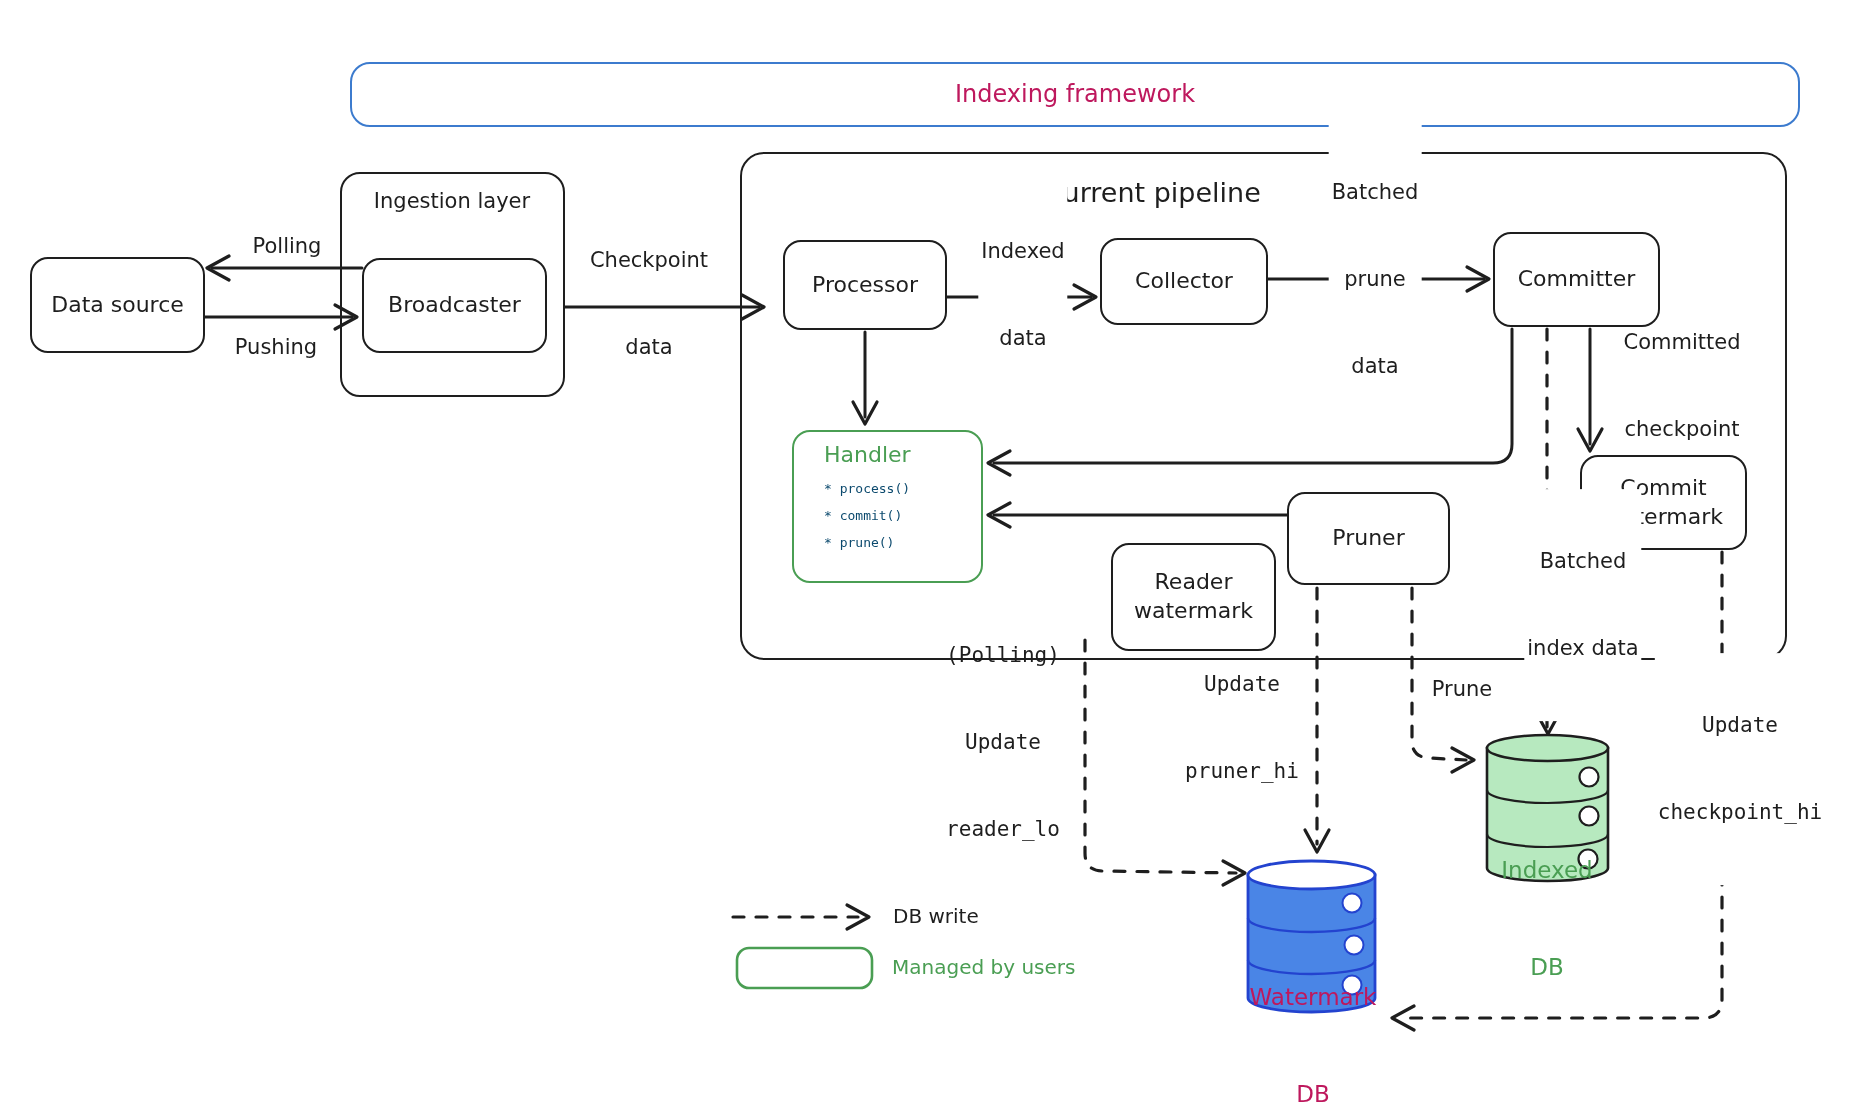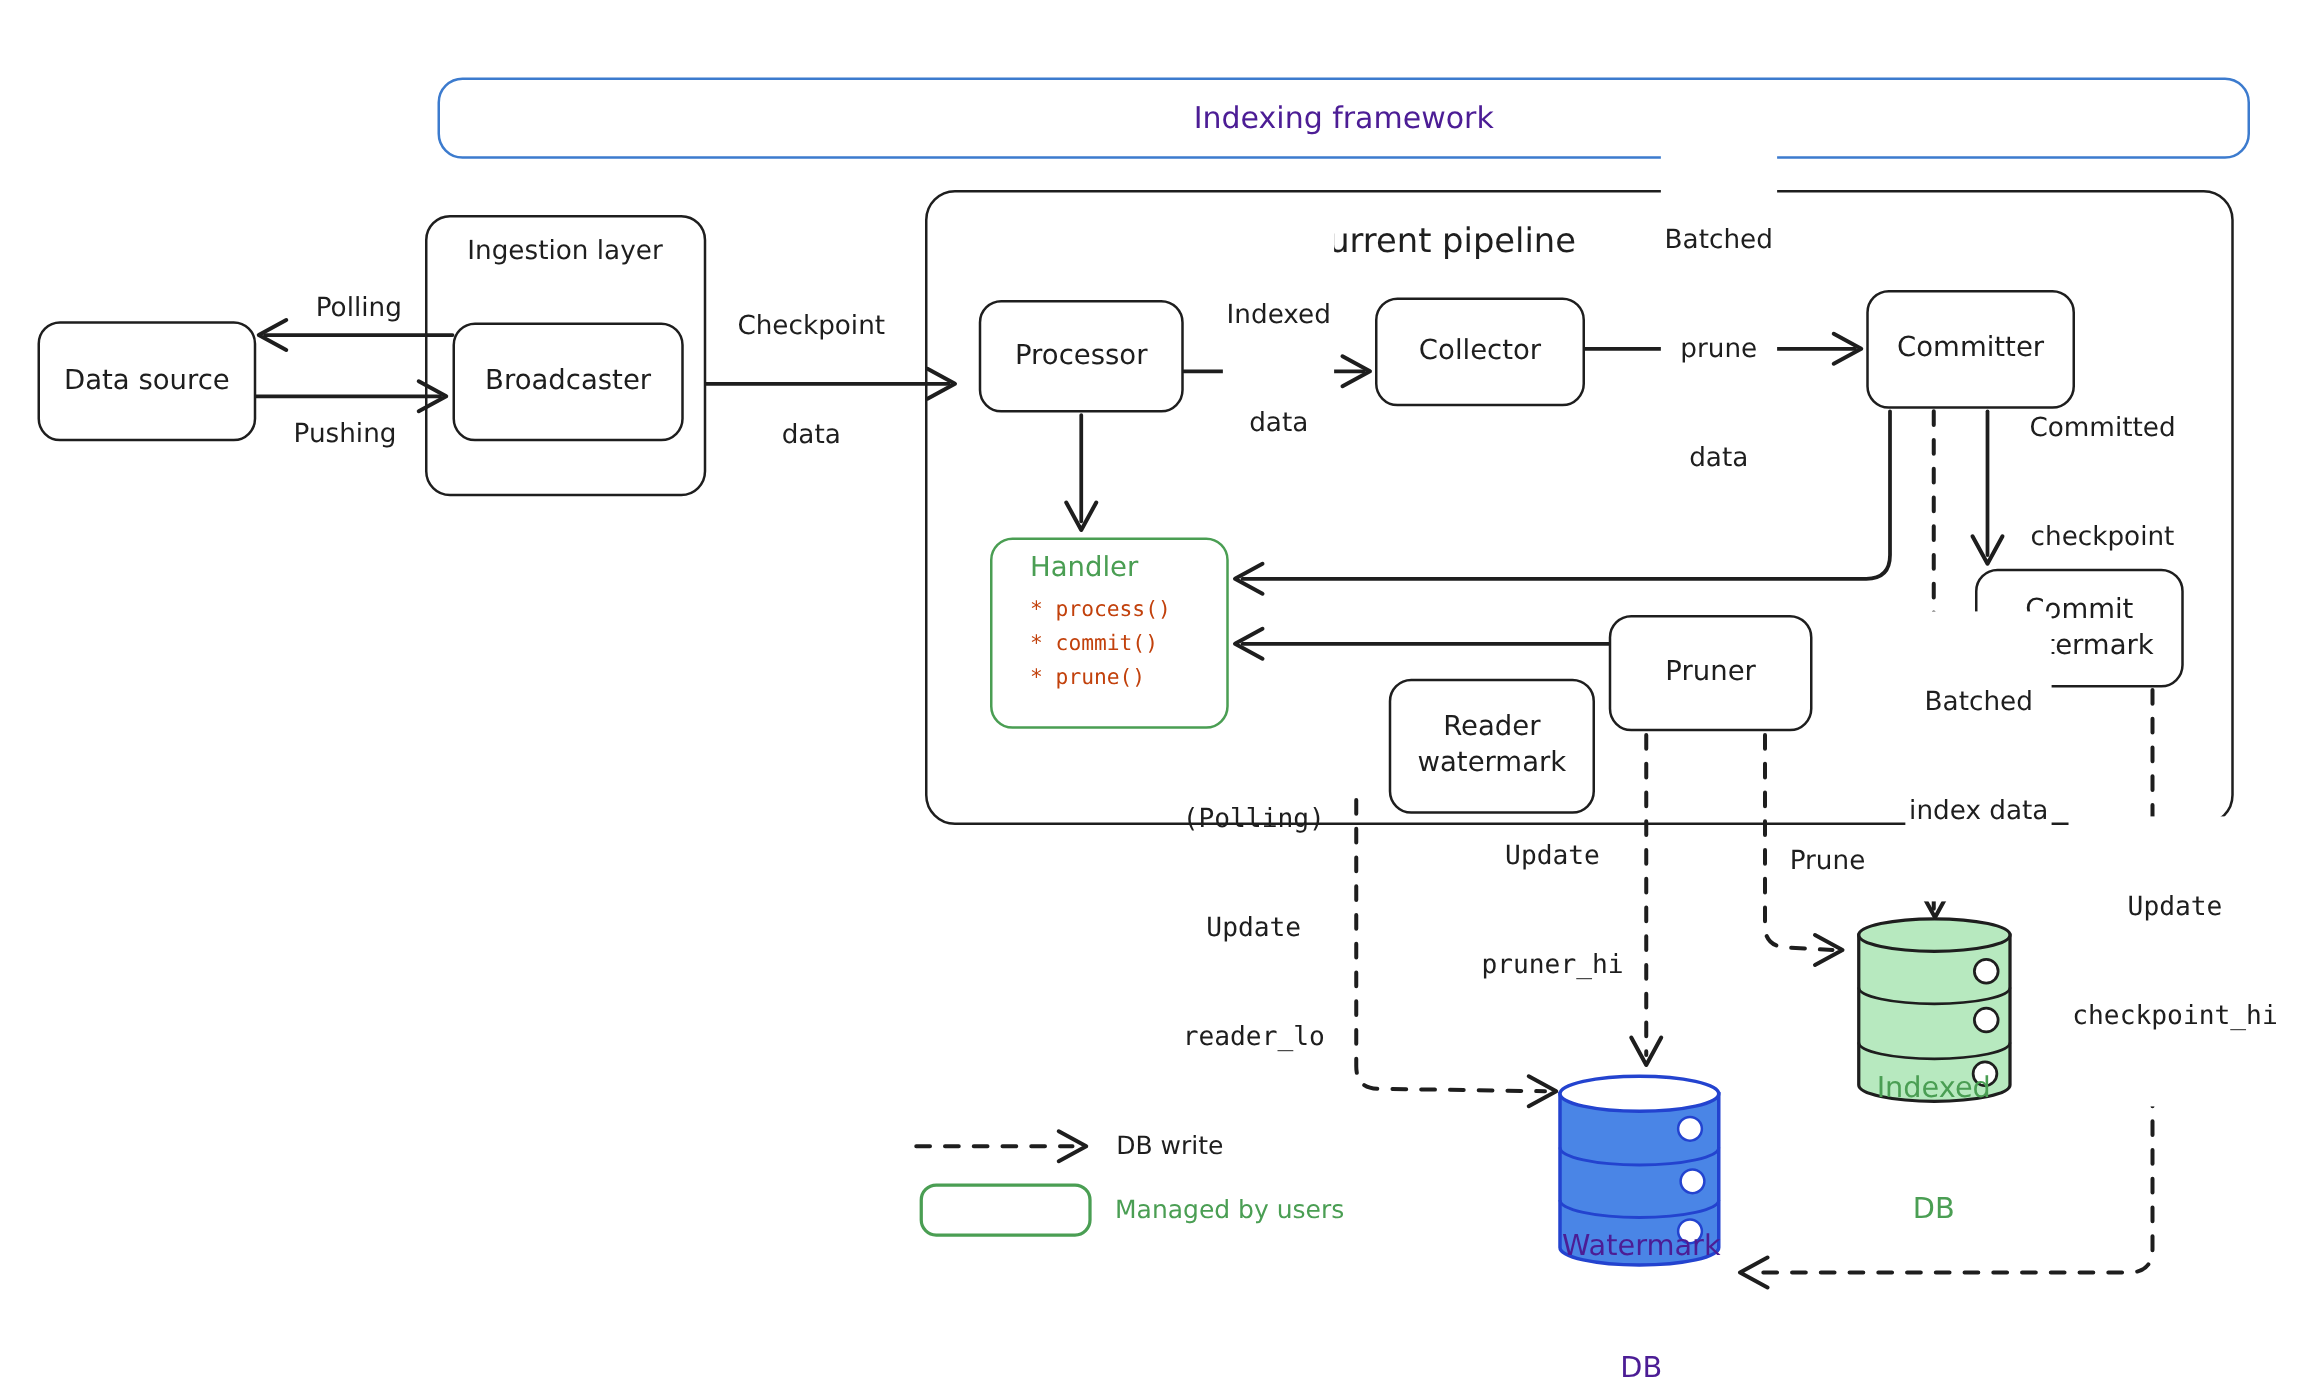--- a/index.html
+++ b/index.html
@@ -15,28 +15,28 @@
   }
   .container-box{background:#ffffff;z-index:1;}
   .blue-box{border-color:#3c7bce;}
   .green-box{border-color:#4a9e53;}
   .lbl{
     position:absolute;transform:translate(-50%,-50%);text-align:center;font-size:21px;
     line-height:1.38;white-space:pre;z-index:3;
   }
   .bg{background:#ffffff;padding:0 3px;}
   .mono{font-family:"DejaVu Sans Mono",monospace;font-size:21px;}
-  .blue-t{color:#4c1d95;}
+  .blue-t{color:#be185d;}
   .green-t{color:#4a9e53;}
   .title{font-size:24px;}
   .big{font-size:27px;}
   .left-align{transform:translate(0,-50%);text-align:right;}
   .handler-inner{position:absolute;left:824px;top:442px;z-index:4;text-align:left;}
   .handler-title{font-size:22px;color:#4a9e53;margin-bottom:8px;}
-  .handler-method{font-family:"DejaVu Sans Mono",monospace;font-size:17px;color:#c2410c;line-height:27px;}
+  .handler-method{font-family:"DejaVu Sans Mono",monospace;font-size:13px;color:#0c4a6e;line-height:27px;}
   .db-label{font-size:23px;line-height:1.4;}
 </style>
 </head>
 <body>
 
 <div id="canvas">
 
   <div class="box container-box blue-box" style="left:350px;top:62px;width:1450px;height:65px;border-radius:20px;"></div>
   <div class="box container-box" style="left:340px;top:172px;width:225px;height:225px;border-radius:20px;"></div>
   <div class="box container-box" style="left:740px;top:152px;width:1047px;height:508px;border-radius:24px;"></div>

